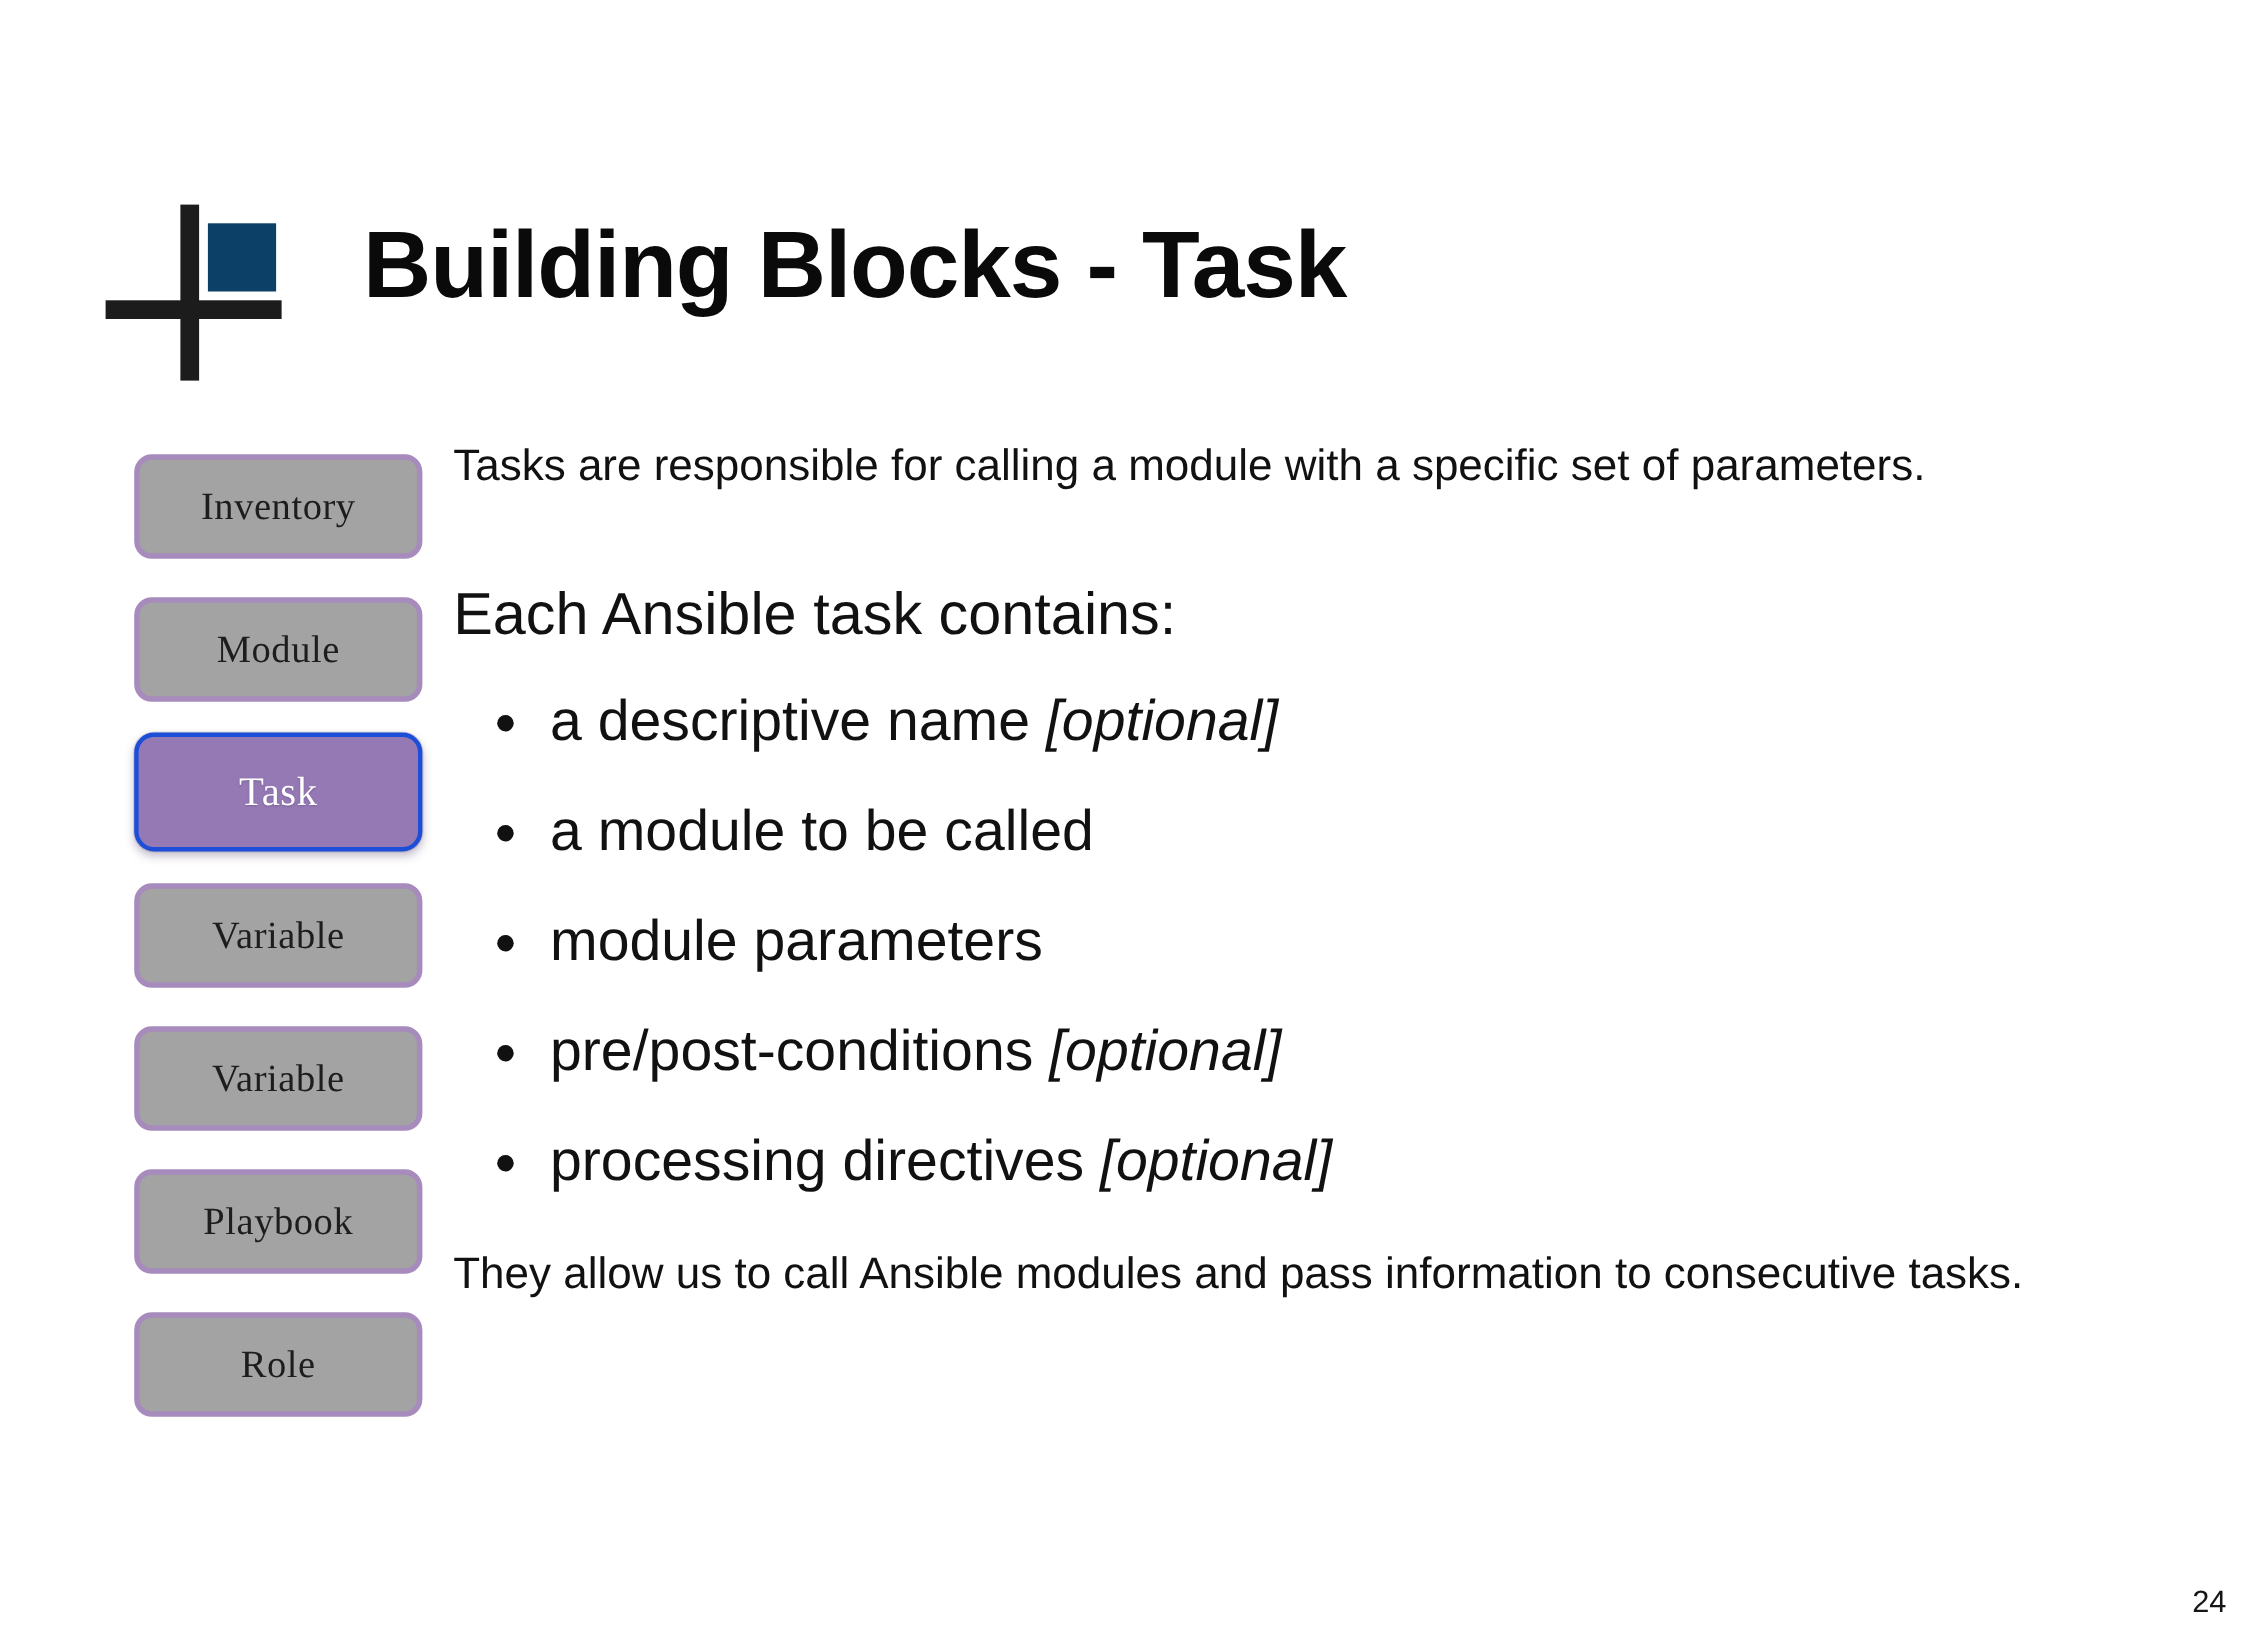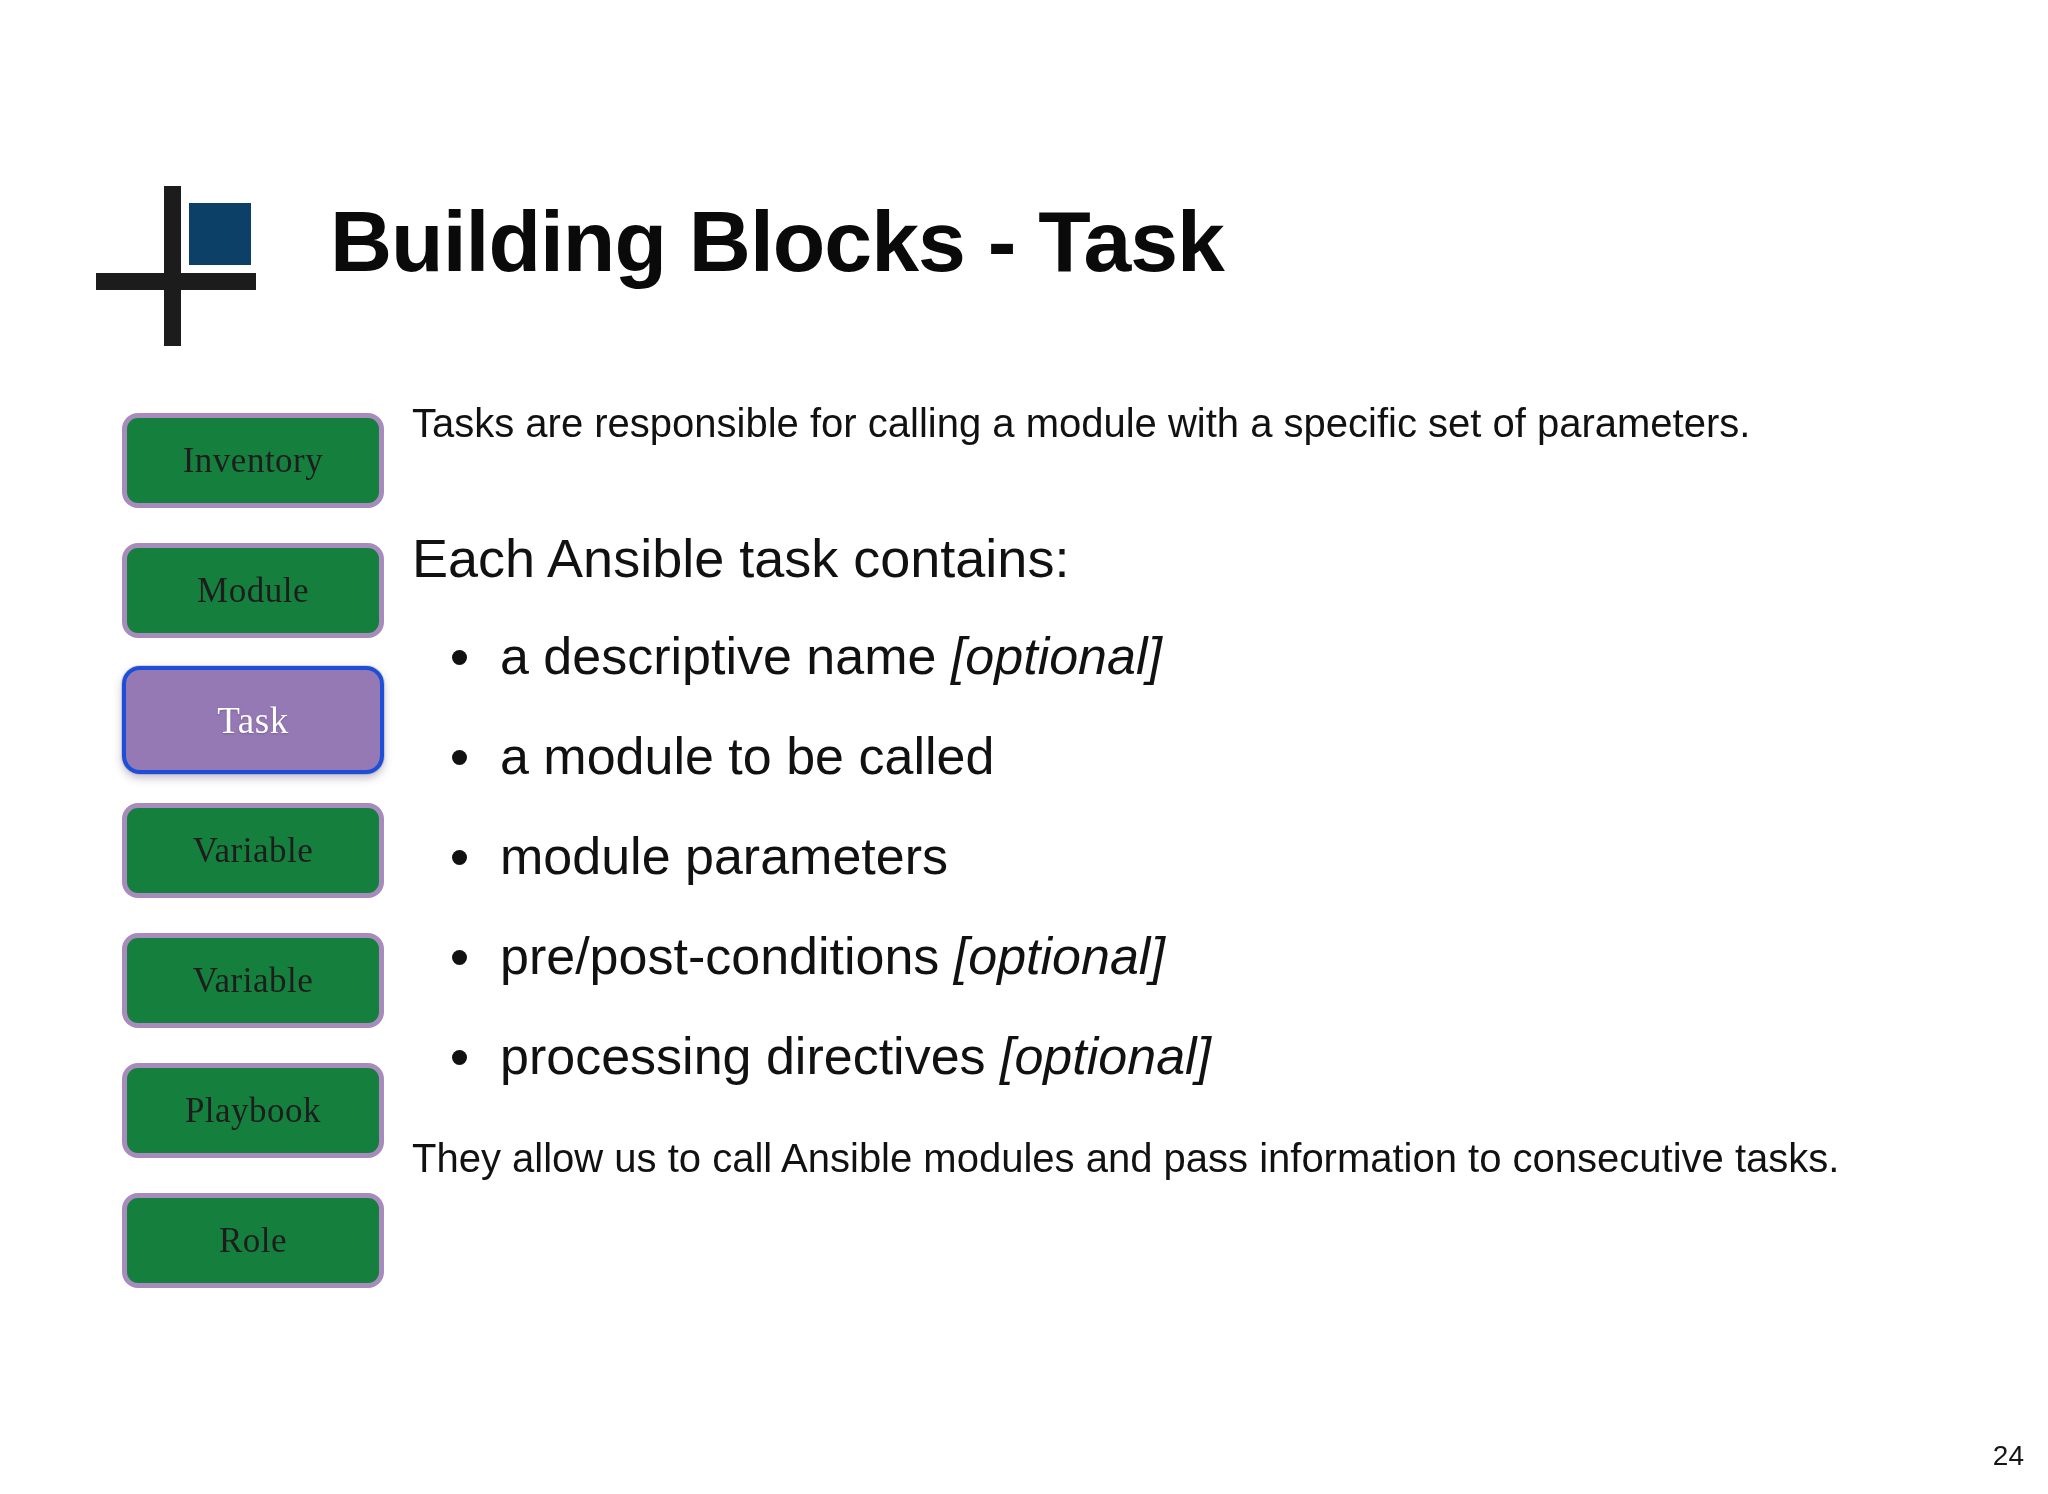--- a/index.html
+++ b/index.html
@@ -72,21 +72,21 @@
     width: 262px;
   }
   .chip {
     position: relative;
     box-sizing: border-box;
     width: 262px;
     height: 95px;
     margin-bottom: 35px;
     border: 5px solid #a78bbd;
     border-radius: 16px;
-    background: #15803d;
+    background: #a3a3a3;
     display: flex;
     align-items: center;
     justify-content: center;
     font-family: "Liberation Serif", serif;
     font-size: 35px;
     color: #1d1d1d;
     letter-spacing: 0.5px;
   }
   .chip.selected {
     height: 108px;

